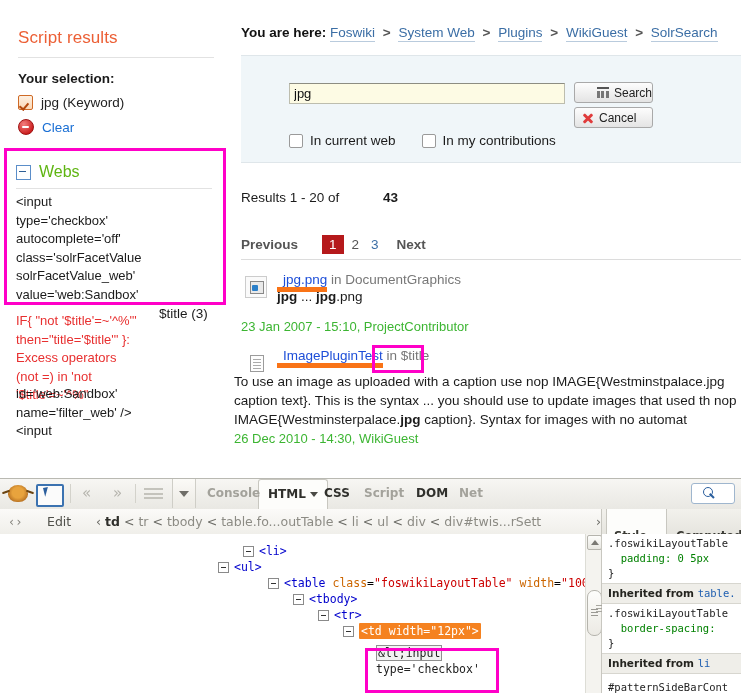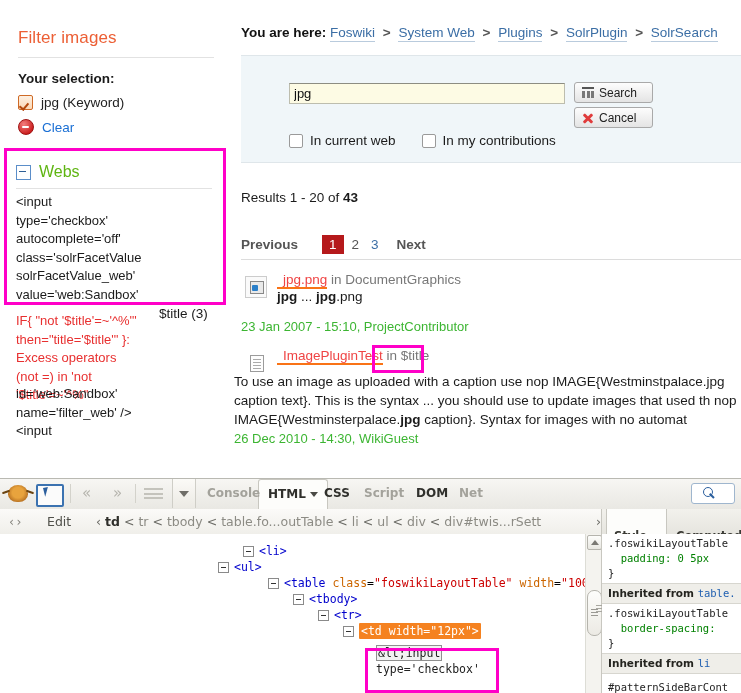--- a/index.html
+++ b/index.html
@@ -124,21 +124,21 @@
     font-family: "Liberation Sans", sans-serif; padding: 2px 4px;
     outline: none;
   }
   .btn {
     position: absolute; width: 79px; height: 21px;
     background: linear-gradient(#fdfdfd,#e4e4e4);
     border: 1px solid #a9a9a9; border-radius: 3px;
     font-size: 12px; color: #222; display: flex; align-items: center;
     gap: 5px; padding-left: 7px; box-sizing: border-box; cursor: pointer;
   }
-  .btn-search { left: 333px; top: 26px; }
+  .btn-search { left: 333px; top: 26px; justify-content: flex-end; }
   .btn-cancel { left: 333px; top: 51px; }
   .ic-bin {
     width: 12px; height: 11px; flex: 0 0 auto; position: relative;
     background:
       linear-gradient(#555,#555) 0 0/12px 2px no-repeat,
       linear-gradient(#777,#777) 0 4px/3px 7px no-repeat,
       linear-gradient(#777,#777) 4.5px 4px/3px 7px no-repeat,
       linear-gradient(#777,#777) 9px 4px/3px 7px no-repeat;
   }
   .ic-x {
@@ -157,21 +157,21 @@
   }
   .chk-plain {
     width: 12px; height: 12px; border: 1px solid #9a9a9a; background: #fff;
     border-radius: 2px; margin-right: 7px; flex: 0 0 auto;
   }
   .chk-gap { width: 26px; }
 
   .results-count {
     position: absolute; left: 9px; top: 190px; font-size: 13.5px; color: #1b1b1b;
   }
-  .results-count b { font-weight: bold; }
+  .results-count b { font-weight: bold; margin-left: 40px; }
 
   .pager {
     position: absolute; left: 9px; top: 235px; width: 500px;
     display: flex; align-items: center; font-size: 13.5px;
   }
   .pager .pg-nav { font-weight: bold; color: #555; }
   .pg-cur {
     background: #b5191b; color: #fff; padding: 2px 7px; margin: 0 2px;
     font-weight: normal;
   }
@@ -199,22 +199,22 @@
     position: absolute; left: 5px; top: 3px; width: 12px; height: 15px;
     background: #fdfdfd; border: 1px solid #9b9b9b;
   }
   .ic-doc:after {
     content: ""; position: absolute; left: 2px; top: 3px; width: 8px; height: 1px;
     background: #aaa;
     box-shadow: 0 3px 0 #aaa, 0 6px 0 #aaa, 0 9px 0 #aaa;
   }
   .res-head { padding-left: 36px; font-size: 13.5px; color: #777; }
   .res-head a {
-    color: #ef4444; text-decoration: none;
-    border-bottom: 2px solid #f97316;
+    color: #1d4ed8; text-decoration: none;
+    border-bottom: 5px solid #f97316;
     padding-left: 6px;
   }
   .res-snippet {
     padding-left: 36px; font-size: 13.5px; color: #1b1b1b;
     line-height: 19px; white-space: nowrap;
   }
   .res-snippet.wrap { white-space: normal; padding-left: 0; width: 512px; }
   .res-meta { font-size: 13px; color: #3cb532; padding-left: 0; }
   .title-hl {
     position: absolute; left: 372px; top: 345px; width: 52px; height: 28px;
@@ -433,21 +433,21 @@
   }
 </style>
 </head>
 <body>
 
 <div id="root">
 
   <div class="page">
 
     <div class="sidebar">
-      <div class="sb-title">Filter images</div>
+      <div class="sb-title">Script results</div>
       <div class="sb-rule"></div>
       <div class="sb-sel">Your selection:</div>
 
       <div class="sb-row">
         <span class="chk-orange"></span>
         <span>jpg (Keyword)</span>
       </div>
 
       <div class="sb-row">
         <span class="minus-red"></span>
@@ -482,21 +482,21 @@
     <div class="content">
 
       <div class="breadcrumb">
         <b>You are here:</b>
         <a href="#">Foswiki</a>
         <span class="sep">&gt;</span>
         <a href="#">System Web</a>
         <span class="sep">&gt;</span>
         <a href="#">Plugins</a>
         <span class="sep">&gt;</span>
-        <a href="#">SolrPlugin</a>
+        <a href="#">WikiGuest</a>
         <span class="sep">&gt;</span>
         <a href="#">SolrSearch</a>
       </div>
 
       <div class="searchbar">
         <input class="search-input" type="text" value="jpg" style="">
 
         <div class="btn btn-search">
           <span class="ic-bin"></span>
           <span>Search</span>

